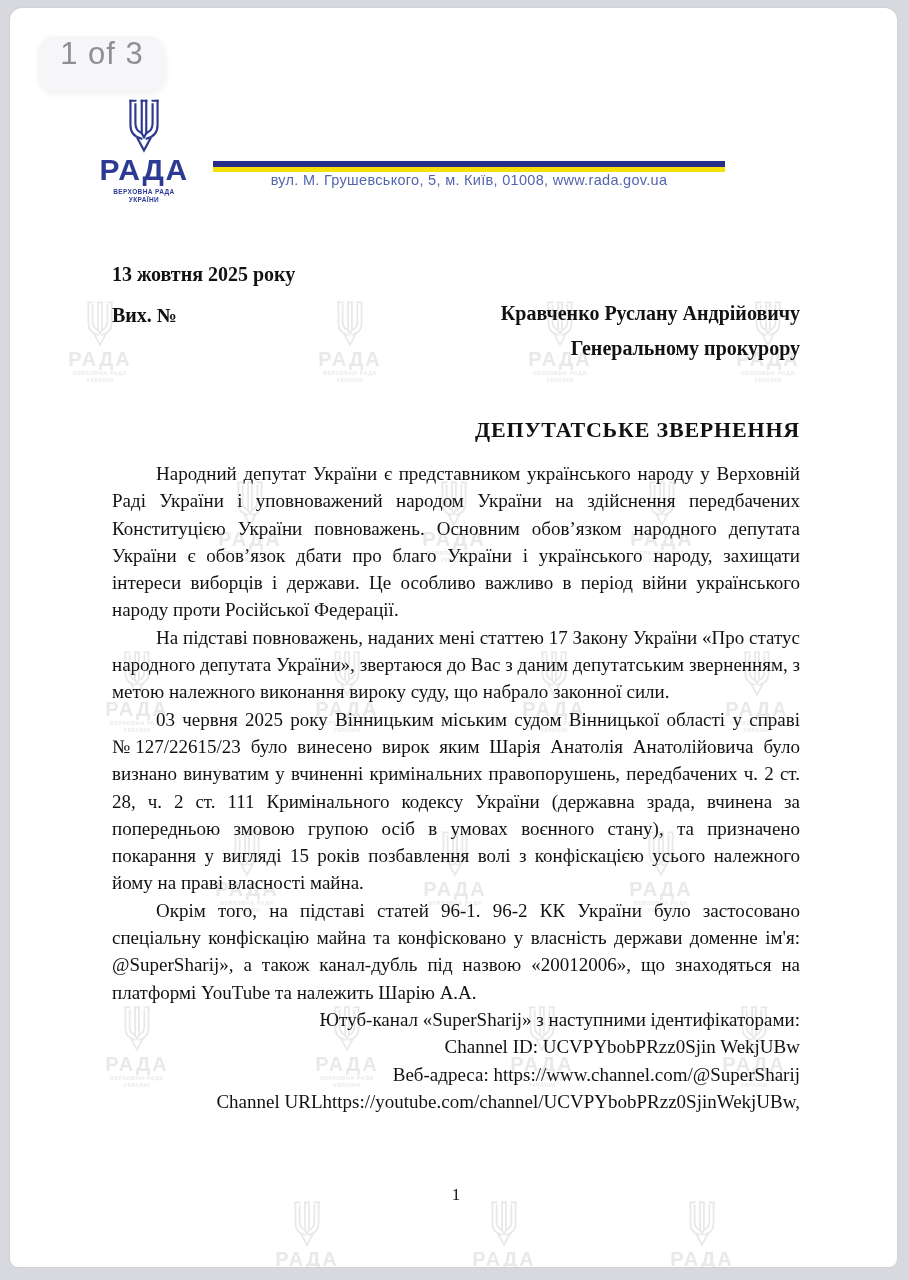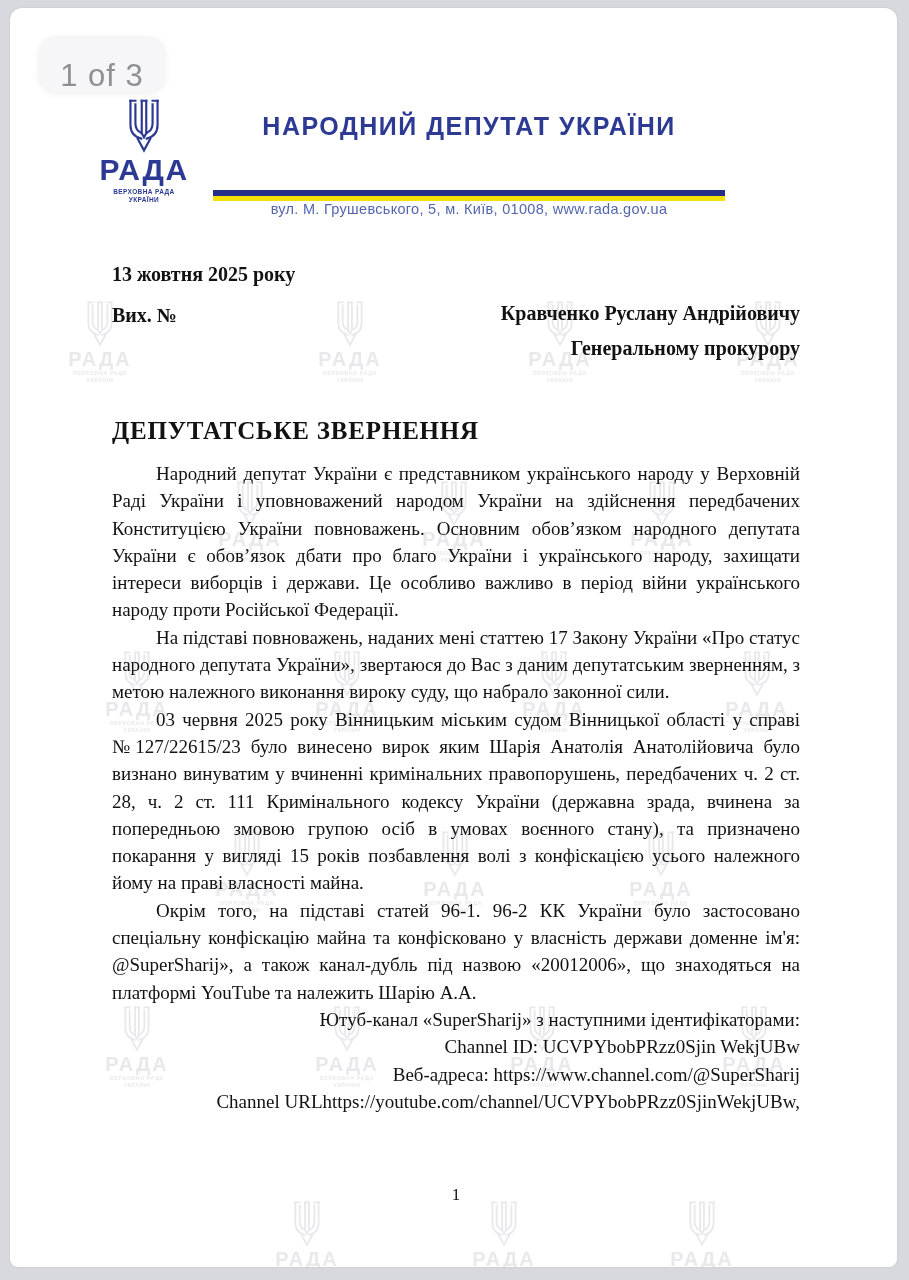--- a/index.html
+++ b/index.html
@@ -21,21 +21,21 @@
     box-shadow:0 0 2px rgba(0,0,0,.12);
   }
 
   
   .page-badge {
     position:absolute; left:38px; top:36px;
     width:128px; height:58px;
     background:rgba(246,246,249,.95);
     border-radius:18px;
     box-shadow:0 1px 6px rgba(0,0,0,.05);
-    display:flex; align-items:flex-end; justify-content:center;
+    display:flex; align-items:flex-start; justify-content:center;
     font-family:"Liberation Sans", sans-serif;
     font-size:31px; font-weight:500; color:#8f9095;
     letter-spacing:1px;
     z-index:30;
   }
 
   
   .wm-layer { position:absolute; inset:0; z-index:0; }
   .wm {
     position:absolute; width:84px;
@@ -73,22 +73,22 @@
     font-size:14.5px; font-weight:500; letter-spacing:.3px;
     color:#5365ae; white-space:nowrap;
   }
 
   
   .doc { position:absolute; left:102px; top:0; width:688px; z-index:2; color:#121212; }
   .date-line { position:absolute; left:0; top:255px; font-size:20px; font-weight:bold; white-space:nowrap; }
   .ref-line  { position:absolute; left:0; top:296px; font-size:20px; font-weight:bold; white-space:nowrap; }
   .recipient { position:absolute; right:0; top:288px; text-align:right;
                font-size:20px; font-weight:bold; line-height:35px; }
-  .doc-title { position:absolute; left:0; top:409px; width:100%; text-align:left;
-               font-size:25px; font-weight:bold; letter-spacing:.8px; }
+  .doc-title { position:absolute; left:0; top:409px; width:100%; text-align:right;
+               font-size:22px; font-weight:bold; letter-spacing:.8px; }
   .body-text { position:absolute; left:0; top:452px; width:688px;
                font-size:19px; line-height:27.3px; }
   .body-text p { text-align:justify; text-indent:44px; }
   .body-text p.line { text-align:right; }
   .body-text p.noindent { text-indent:0; }
   .page-num { position:absolute; left:0; top:1177px; width:100%; text-align:center; font-size:17px; }
 </style>
 </head>
 <body>
 
@@ -282,21 +282,20 @@
   <div class="hdr">
     <div class="logo">
       <svg>
           <use href="#tryzub"></use>
         </svg>
       <div class="logo-word">РАДА</div>
       <div class="logo-sub">ВЕРХОВНА РАДА
 УКРАЇНИ</div>
     </div>
     <div class="hdr-center">
-      <div class="hdr-title">НАРОДНИЙ ДЕПУТАТ УКРАЇНИ</div>
       <div class="flag-line">
         <div class="b"></div>
         <div class="y"></div>
       </div>
       <div class="hdr-address">вул. М. Грушевського, 5, м. Київ, 01008,  www.rada.gov.ua</div>
     </div>
   </div>
 
   <div class="doc">
     <div class="date-line">13 жовтня 2025 року</div>

